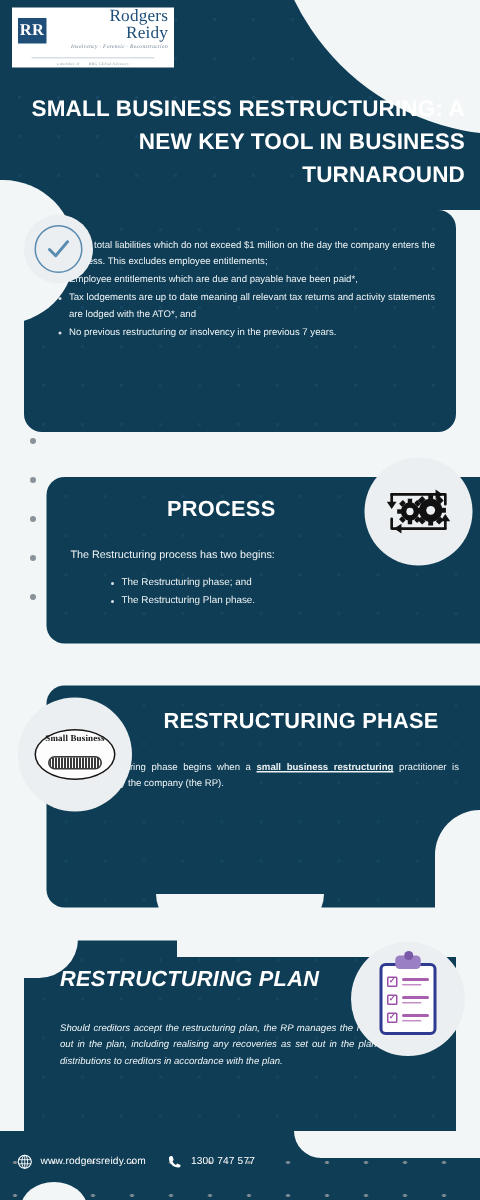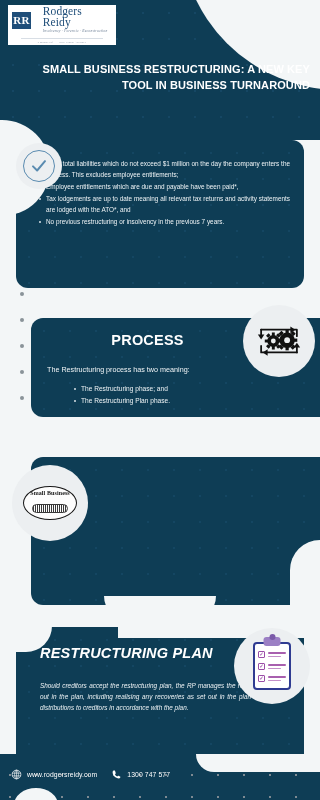--- a/index.html
+++ b/index.html
@@ -60,21 +60,21 @@
     position: absolute;
     left: 8px; top: 5px;
     width: 108px; height: 40px;
     background: #ffffff;
     display: flex;
     flex-direction: column;
     align-items: center;
     justify-content: center;
     padding: 3px 4px;
   }
-  .logo-row { display: flex; align-items: center; gap: 12px; }
+  .logo-row { display: flex; align-items: center; gap: 12px; text-align: right; }
   .logo-mark {
     width: 19px; height: 17px;
     background: #1f4e79;
     color: #fff;
     font-family: "Liberation Serif", serif;
     font-size: 11px;
     font-weight: bold;
     display: flex; align-items: center; justify-content: center;
     letter-spacing: .3px;
   }
@@ -104,21 +104,21 @@
     font-family: "Liberation Serif", serif;
     font-size: 2.6px;
     color: #8f9aa6;
     letter-spacing: .2px;
   }
   .header-title {
     position: absolute;
     left: 10px; right: 10px; top: 62px;
     text-align: right;
     color: #ffffff;
-    font-size: 11px;
+    font-size: 15px;
     font-weight: bold;
     line-height: 1.45;
     letter-spacing: .1px;
   }
 
   
   .card {
     position: absolute;
     background: #0e3d55;
     color: #ffffff;
@@ -187,21 +187,21 @@
   #icon-check .ring {
     width: 32px; height: 32px;
     border-radius: 50%;
     border: 1.6px solid #5a8bb0;
     display: flex; align-items: center; justify-content: center;
   }
 
   
   #sec-process {
     left: 31px; top: 318px;
-    width: 289px; height: 99px;
+    width: 289px; height: 111px;
     border-radius: 12px 0 0 12px;
   }
   #sec-process .card-inner { padding: 12px 16px 10px 16px; }
   #sec-process .card-title { text-align: center; padding-right: 56px; }
   #sec-process .lead { margin-top: 14px; font-size: 7.2px; color: #f0f4f6; }
   #sec-process ul.bullets { margin-top: 9px; padding-left: 26px; }
   #sec-process ul.bullets li { font-size: 6.6px; text-align: left; }
 
   #icon-gears { right: 5px; top: 305px; width: 72px; height: 72px; background: #eceff1; }
 
@@ -411,21 +411,21 @@
       <svg width="18" height="18" viewBox="0 0 24 24" fill="none">
         <path d="M4 12.5 L9.5 18 L20 5.5" stroke="#5a8bb0" stroke-width="2.6" stroke-linecap="round" stroke-linejoin="round"></path>
       </svg>
     </div>
   </div>
 
   <div class="card" id="sec-process">
     <div class="card-dots"></div>
     <div class="card-inner">
       <div class="card-title">PROCESS</div>
-      <div class="lead">The Restructuring process has two meaning:</div>
+      <div class="lead">The Restructuring process has two begins:</div>
       <ul class="bullets">
         <li>The Restructuring phase; and</li>
         <li>The Restructuring Plan phase.</li>
       </ul>
     </div>
   </div>
 
   <div class="icon-circle" id="icon-gears">
     <svg width="52" height="44" viewBox="0 0 64 52">
       <g fill="none" stroke="#111111" stroke-width="2.2" stroke-linecap="round" stroke-linejoin="round">
@@ -462,20 +462,24 @@
         <rect x="46.8" y="31.5" width="5.2" height="4" transform="rotate(-45 49.4 33.5)"></rect>
         <rect x="46.8" y="14.5" width="5.2" height="4" transform="rotate(45 49.4 16.5)"></rect>
         <rect x="32" y="31.5" width="5.2" height="4" transform="rotate(45 34.6 33.5)"></rect>
       </g>
       <circle cx="42" cy="25" r="3.6" fill="#eceff1"></circle>
     </svg>
   </div>
 
   <div class="card" id="sec-phase">
     <div class="card-dots"></div>
+    <div class="card-inner">
+      <div class="card-title">RESTRUCTURING PHASE</div>
+      <div class="card-body"><span>The restructuring phase begins when a </span><span class="u-link">small business restructuring</span><span> practitioner is appointed by the company (the RP).</span></div>
+    </div>
   </div>
 
   <div class="cut" id="cut-phase-r"></div>
   <div class="cut" id="cut-phase-bot"></div>
 
   <div class="icon-circle" id="icon-badge">
     <div class="stamp">
       <div class="stamp-text">Small Business</div>
       <div class="stamp-bars"></div>
     </div>

